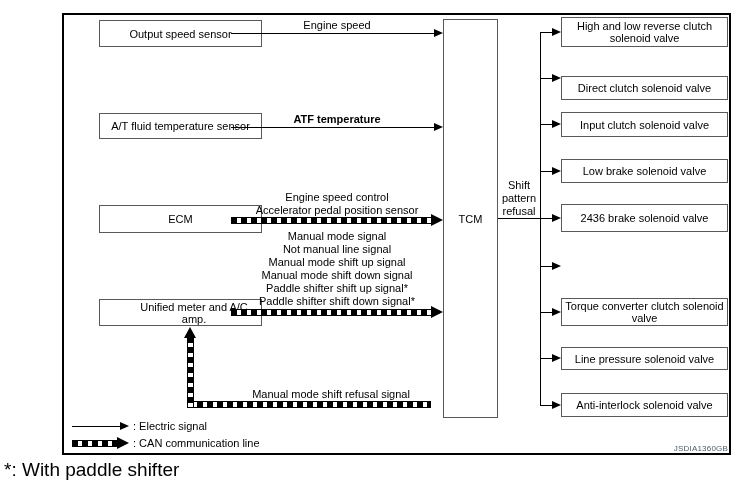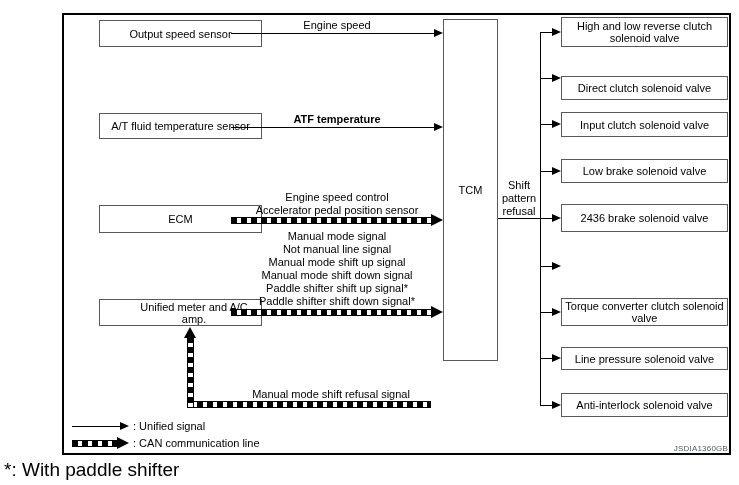--- a/index.html
+++ b/index.html
@@ -8,21 +8,21 @@
   #canvas { position: relative; width: 739px; height: 485px; background: #fff; overflow: hidden; }
 
   .border-rect { position: absolute; left: 62px; top: 13px; width: 669px; height: 442px; border: 2px solid #000; }
 
   .box { position: absolute; border: 1px solid #595959; background: #fff;
          display: flex; align-items: center; justify-content: center;
          text-align: center; font-size: 11px; line-height: 12px; padding: 1px 3px; }
 
   .lbox { left: 68px; width: 163px; margin-left: 31px; }
   .rbox { left: 561px; width: 167px; }
-  .tcm  { left: 443px; top: 19px; width: 55px; height: 342px; align-items: center; }
+  .tcm  { left: 443px; top: 19px; width: 55px; height: 399px; align-items: center; }
 
   .hline { position: absolute; height: 1px; background: #000; }
   .vline { position: absolute; width: 1px; background: #000; }
 
   .tri-r { position: absolute; width: 0; height: 0;
            border-top: 4px solid transparent; border-bottom: 4px solid transparent;
            border-left: 9px solid #000; }
 
   .can-h { position: absolute; height: 7px; border-top: 1px solid #000; border-bottom: 1px solid #000;
            background: repeating-linear-gradient(90deg, #000 0 6px, #fff 6px 10px); }
@@ -159,21 +159,21 @@
   <div class="tri-r" style="left:552px;top:308px;"></div>
 
   <div class="hline" style="left:540px;top:358px;width:13px;"></div>
   <div class="tri-r" style="left:552px;top:354px;"></div>
 
   <div class="hline" style="left:540px;top:405px;width:13px;"></div>
   <div class="tri-r" style="left:552px;top:401px;"></div>
 
   <div class="hline" style="left:72px;top:426px;width:48px;"></div>
   <div class="tri-r" style="left:120px;top:422px;"></div>
-  <div class="legend-lbl" style="top:420px;">: Unified signal</div>
+  <div class="legend-lbl" style="top:420px;">: Electric signal</div>
 
   <div class="can-h" style="left:72px;top:440px;width:45px;"></div>
   <div class="can-tri-r" style="left:117px;top:437px;"></div>
   <div class="legend-lbl" style="top:437px;">: CAN communication line</div>
 
   <div class="watermark">JSDIA1360GB</div>
   <div class="footnote">*: With paddle shifter</div>
 
 </div>
 

